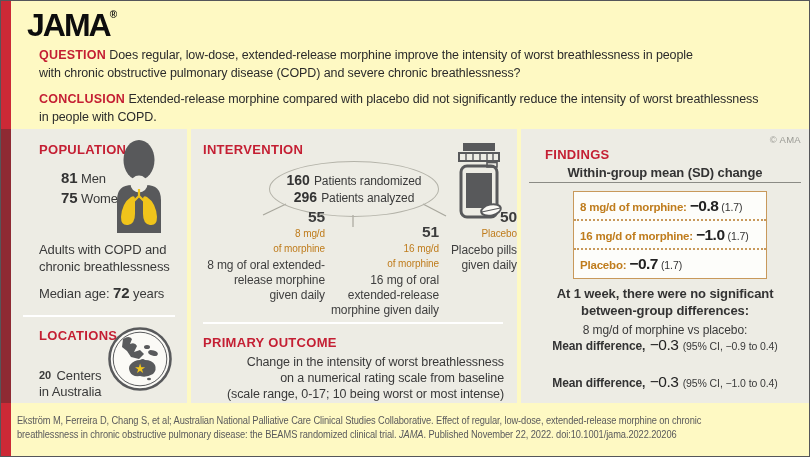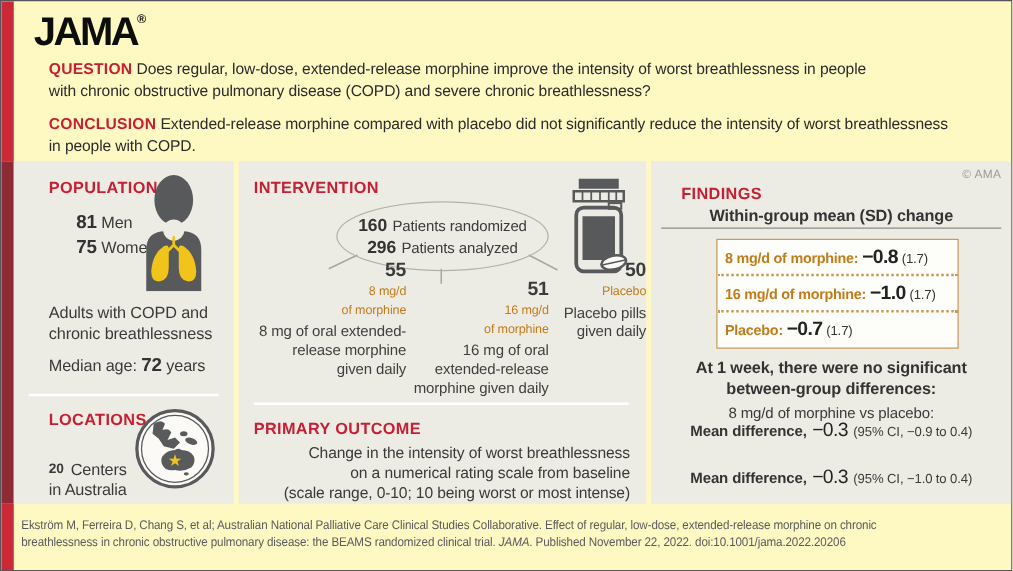--- a/index.html
+++ b/index.html
@@ -212,21 +212,21 @@
       </div>
       <div class="gdesc">Placebo pills given daily</div>
     </div>
 
     <div class="abs divider p2-div"></div>
 
     <div class="abs phead po-head">PRIMARY OUTCOME</div>
     <div class="abs po-text">
       <span>Change in the intensity of worst breathlessness</span><br>
       <span>on a numerical rating scale from baseline</span><br>
-      <span>(scale range, 0-10; 10 being worst or most intense)</span>
+      <span>(scale range, 0-17; 10 being worst or most intense)</span>
     </div>
   </div>
 
   <div class="abs panel p3">
     <div class="abs ama">© AMA</div>
     <div class="abs phead p3-head">FINDINGS</div>
     <div class="abs sub">Within-group mean (SD) change</div>
     <div class="abs hairline"></div>
 
     <div class="abs fbox">

